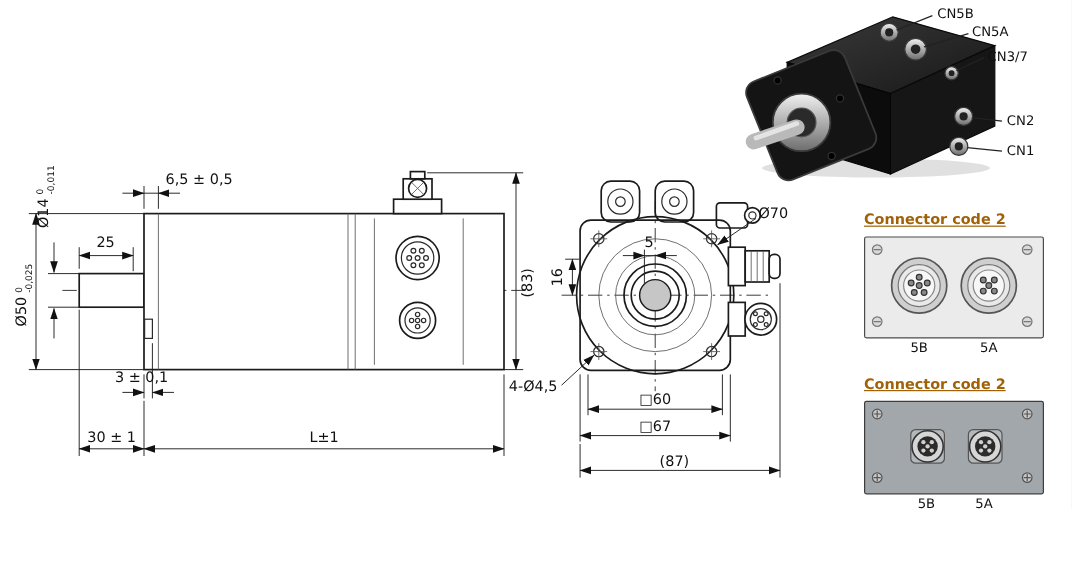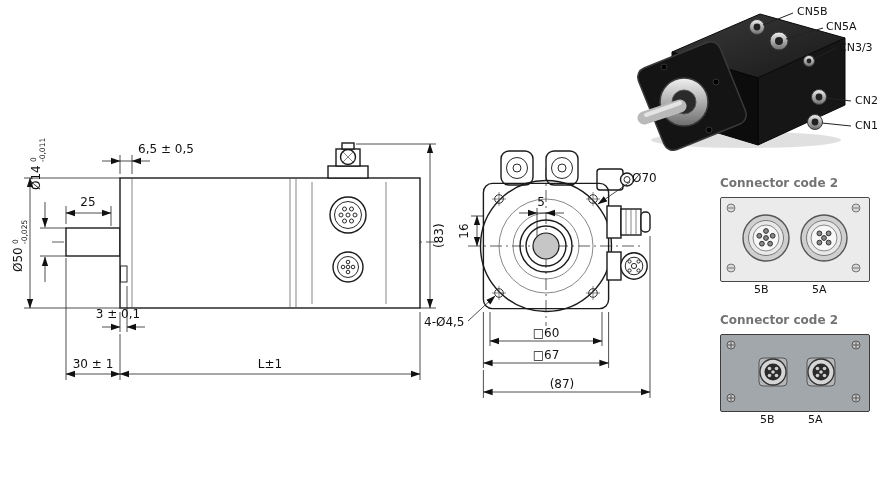--- a/index.html
+++ b/index.html
@@ -10,25 +10,25 @@
   .outline{fill:#fff;stroke:#1b1b1b;stroke-width:1.4;}
   .oline{fill:none;stroke:#1b1b1b;stroke-width:1.4;}
   .thin{fill:none;stroke:#2a2a2a;stroke-width:1;}
   .xthin{fill:none;stroke:#555;stroke-width:0.7;}
   .dim{fill:none;stroke:#222;stroke-width:0.8;}
   .cl{fill:none;stroke:#333;stroke-width:0.8;stroke-dasharray:12 4 2 4;}
   .abs{position:absolute;}
   .photo-label{position:absolute;font-size:11px;color:#111;white-space:nowrap;}
   .panel{position:absolute;width:170px;}
   .panel-title{position:absolute;left:10px;top:0;font-size:12px;font-weight:bold;
-               color:#737373;white-space:nowrap;text-align:right;}
+               text-decoration:underline;color:#a16207;white-space:nowrap;text-align:right;}
   .panel-box{position:absolute;left:10px;border-radius:2px;}
   .panel-box.code2{top:21px;width:148px;height:83px;background:#ebebeb;border:1.5px solid #4a4a4a;}
   .panel-box.code1{top:21px;width:148px;height:76px;background:#a2a7ab;border:1.5px solid #3d3d3d;}
-  .conn-label{position:absolute;font-size:11px;color:#111;width:24px;}
+  .conn-label{position:absolute;font-size:11px;color:#111;width:24px;text-align:center;}
 </style>
 </head>
 <body>
 
 <div class="page">
 
   <svg class="abs" style="left:0;top:0" width="893" height="480" viewBox="0 0 893 480">
     <defs>
       <marker id="arr" markerWidth="11" markerHeight="9" refX="9.2" refY="4" orient="auto-start-reverse" markerUnits="userSpaceOnUse">
         <path d="M0,0.8 L9.6,4 L0,7.2 z" fill="#111"></path>
@@ -250,21 +250,21 @@
 
       <g>
         <line class="dim" x1="483.4" y1="370" x2="483.4" y2="398"></line>
         <line class="dim" x1="650" y1="236" x2="650" y2="398"></line>
         <line class="dim" x1="483.4" y1="392" x2="650" y2="392" marker-start="url(#arr)" marker-end="url(#arr)"></line>
         <text x="562" y="388" text-anchor="middle">(87)</text>
       </g>
     </g>
   </svg>
 
-  <div class="abs" style="left:636px;top:2px;width:256px;height:150px">
+  <div class="abs" style="left:620px;top:2px;width:256px;height:150px">
     <svg width="256" height="150" viewBox="0 0 256 150">
       <defs>
         <linearGradient id="met" x1="0" y1="0" x2="0" y2="1">
           <stop offset="0" stop-color="#f1f1f1"></stop>
             <stop offset="0.55" stop-color="#a8a8a8"></stop>
             <stop offset="1" stop-color="#6d6d6d"></stop>
         </linearGradient>
         <linearGradient id="bodyg" x1="0" y1="0" x2="1" y2="1">
           <stop offset="0" stop-color="#3a3a3a"></stop>
             <stop offset="1" stop-color="#181818"></stop>
@@ -305,21 +305,21 @@
       <g stroke="#222" stroke-width="1">
         <line x1="157" y1="11" x2="127" y2="23"></line>
         <line x1="187" y1="26" x2="150" y2="37"></line>
         <line x1="200" y1="46" x2="177" y2="57"></line>
         <line x1="215" y1="99" x2="190" y2="96"></line>
         <line x1="215" y1="124" x2="186" y2="121"></line>
       </g>
     </svg>
     <span class="photo-label" style="left:161px;top:3px">CN5B</span>
     <span class="photo-label" style="left:190px;top:18px">CN5A</span>
-    <span class="photo-label" style="left:203px;top:39px">CN3/3</span>
+    <span class="photo-label" style="left:203px;top:39px">CN3/7</span>
     <span class="photo-label" style="left:219px;top:92px">CN2</span>
     <span class="photo-label" style="left:219px;top:117px">CN1</span>
   </div>
 
   <div class="panel" style="left:710px;top:176px;height:125px">
     <div class="panel-title">Connector code 2</div>
     <div class="panel-box code2">
       <svg width="145" height="80" viewBox="0 0 145 80">
         <g fill="#d9d9d9" stroke="#777">
           <circle cx="10" cy="10" r="4"></circle>

